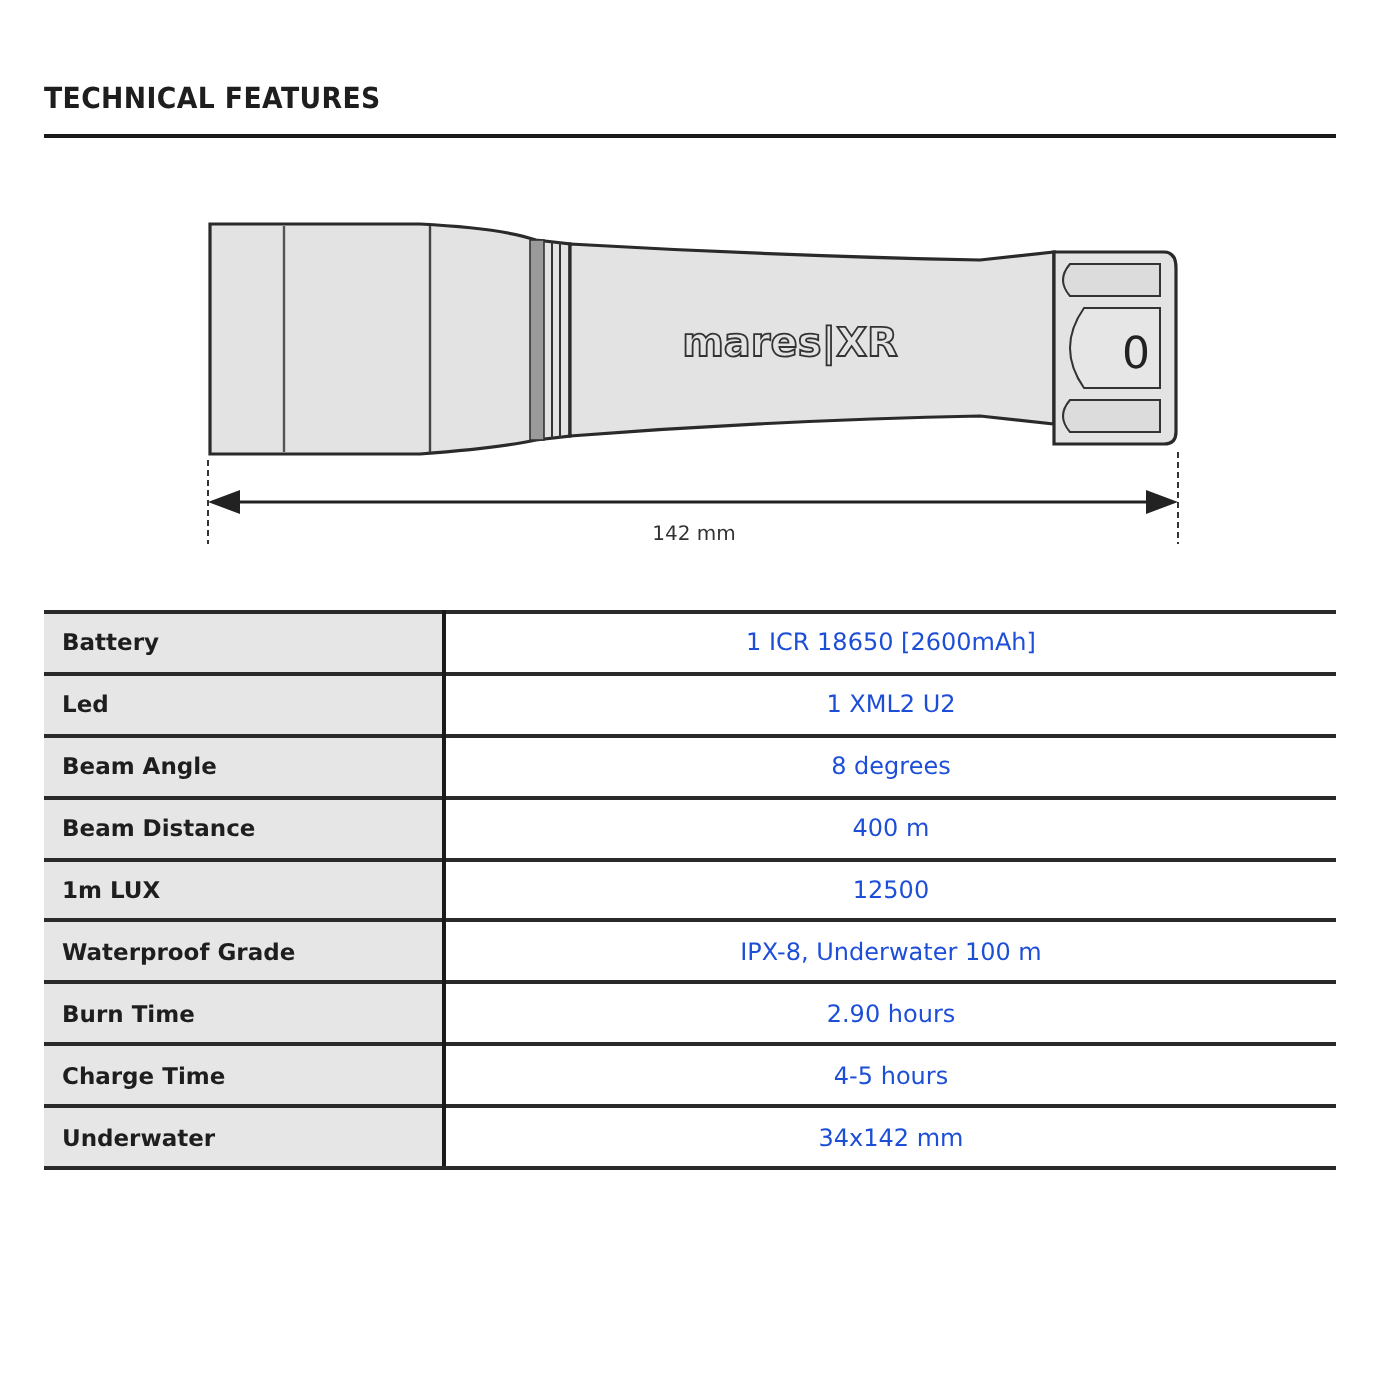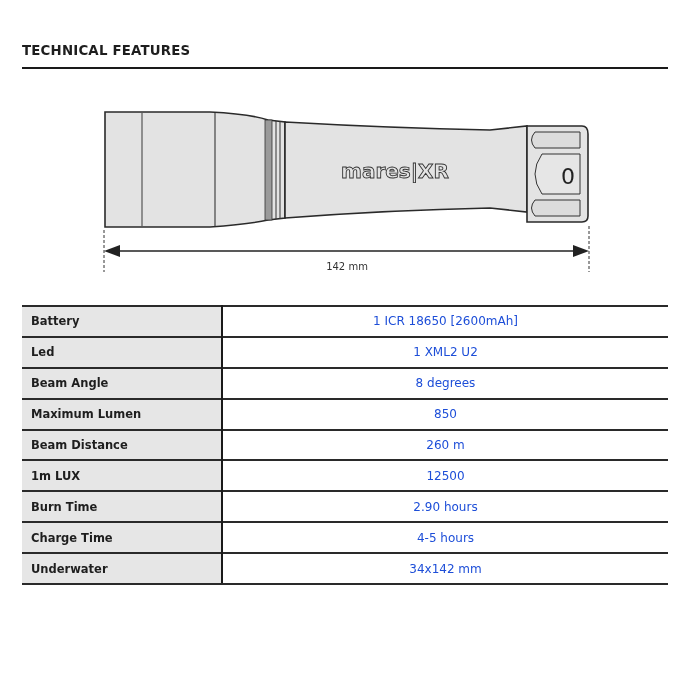--- a/index.html
+++ b/index.html
@@ -58,30 +58,30 @@
       </tr>
     <tr>
         <td class="label">Led</td>
         <td class="value">1 XML2 U2</td>
       </tr>
     <tr>
         <td class="label">Beam Angle</td>
         <td class="value">8 degrees</td>
       </tr>
     <tr>
-        <td class="label">Maximum Lumen</td>
-        <td class="value">850</td>
-      </tr>
-    <tr>
         <td class="label">Beam Distance</td>
-        <td class="value">260 m</td>
+        <td class="value">400 m</td>
       </tr>
     <tr>
         <td class="label">1m LUX</td>
         <td class="value">12500</td>
+      </tr>
+    <tr>
+        <td class="label">Waterproof Grade</td>
+        <td class="value">IPX-8, Underwater 100 m</td>
       </tr>
     <tr>
         <td class="label">Burn Time</td>
         <td class="value">2.90 hours</td>
       </tr>
     <tr>
         <td class="label">Charge Time</td>
         <td class="value">4-5 hours</td>
       </tr>
     <tr>

